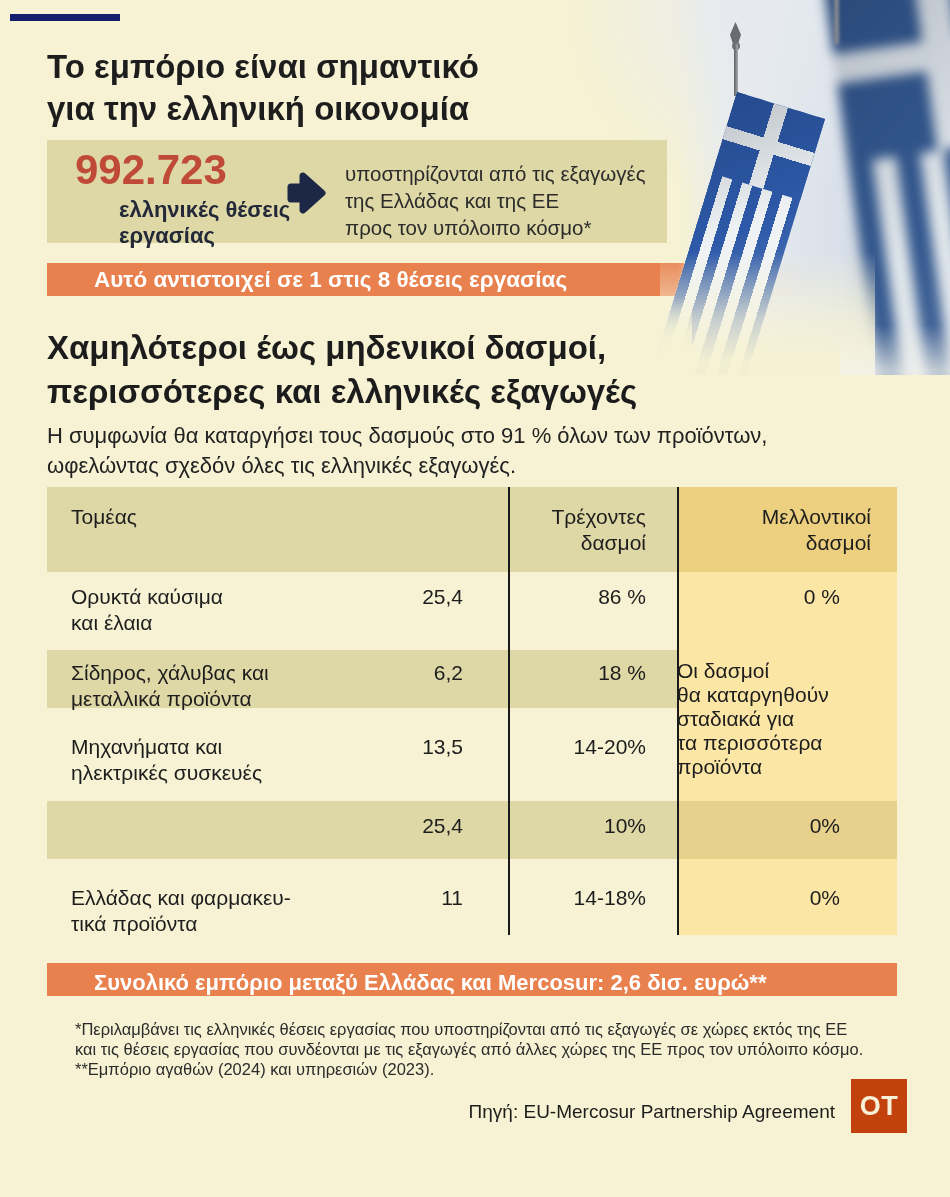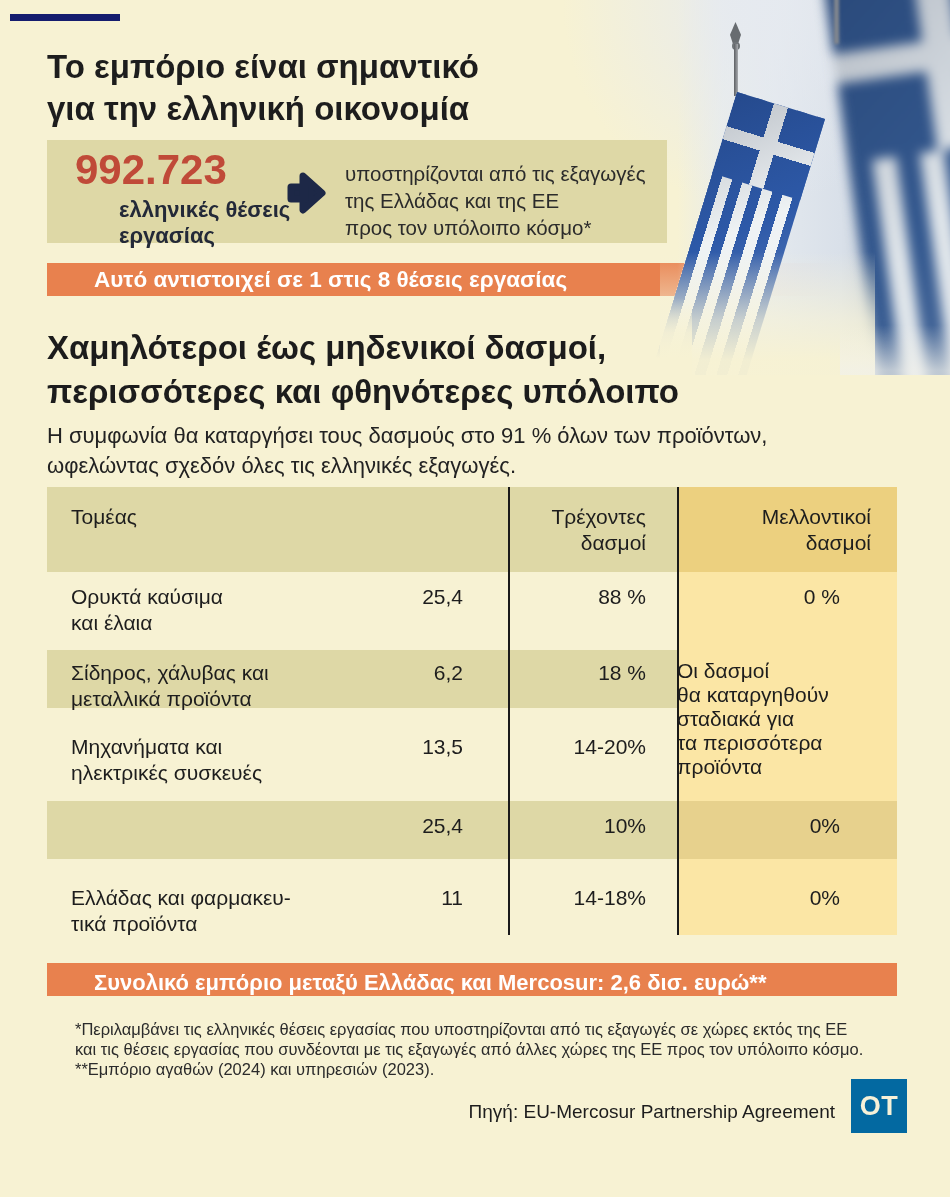--- a/index.html
+++ b/index.html
@@ -90,21 +90,21 @@
   .th-future{left:630px;top:17px;width:194px;}
   .c-sector{left:24px;}
   .c-value{left:150px;width:266px;}
   .c-current{left:470px;width:129px;}
   .c-future{left:630px;width:163px;}
   .r1{top:97px;} .r2{top:173px;} .r3{top:247px;} .r4{top:326px;} .r5{top:398px;}
   .future-note{position:absolute;left:630px;top:172px;width:183px;line-height:24px;}
   
   .footnotes{position:absolute;left:75px;top:1019px;font-size:16.5px;line-height:20px;color:#2b2b2b;z-index:2;}
   .source{position:absolute;left:435px;top:1101px;width:400px;text-align:right;font-size:19px;color:#1d1d1d;z-index:2;}
-  .ot-logo{position:absolute;left:851px;top:1079px;width:56px;height:54px;background:#0369a1;
+  .ot-logo{position:absolute;left:851px;top:1079px;width:56px;height:54px;background:#c2410c;
     display:flex;align-items:center;justify-content:center;
     color:#f6f1d8;font-size:27px;font-weight:bold;letter-spacing:.5px;z-index:2;}
 </style>
 </head>
 <body>
 
 <div id="canvas">
 
   <div class="topbar"></div>
 
@@ -145,21 +145,21 @@
       <div>προς τον υπόλοιπο κόσμο*</div>
     </div>
   </div>
 
   <div class="banner banner1">
     <span>Αυτό αντιστοιχεί σε 1 στις 8 θέσεις εργασίας</span>
   </div>
 
   <div class="title2">
     <div>Χαμηλότεροι έως μηδενικοί δασμοί,</div>
-    <div>περισσότερες και φθηνότερες υπόλοιπο</div>
+    <div>περισσότερες και ελληνικές εξαγωγές</div>
   </div>
   <div class="intro">
     <div>Η συμφωνία θα καταργήσει τους δασμούς στο 91 % όλων των προϊόντων,</div>
     <div>ωφελώντας σχεδόν όλες τις ελληνικές εξαγωγές.</div>
   </div>
 
   <div class="ttable">
     <div class="band band-header"></div>
     <div class="band-header-future"></div>
     <div class="band-col4"></div>
@@ -177,21 +177,21 @@
     <div class="tcell th-future t-right">
       <div>Μελλοντικοί</div>
       <div>δασμοί</div>
     </div>
 
     <div class="tcell c-sector r1">
       <div>Ορυκτά καύσιμα</div>
       <div>και έλαια</div>
     </div>
     <div class="tcell c-value t-right r1">25,4</div>
-    <div class="tcell c-current t-right r1">88 %</div>
+    <div class="tcell c-current t-right r1">86 %</div>
     <div class="tcell c-future t-right r1">0 %</div>
 
     <div class="tcell c-sector r2">
       <div>Σίδηρος, χάλυβας και</div>
       <div>μεταλλικά προϊόντα</div>
     </div>
     <div class="tcell c-value t-right r2">6,2</div>
     <div class="tcell c-current t-right r2">18 %</div>
 
     <div class="tcell c-sector r3">

